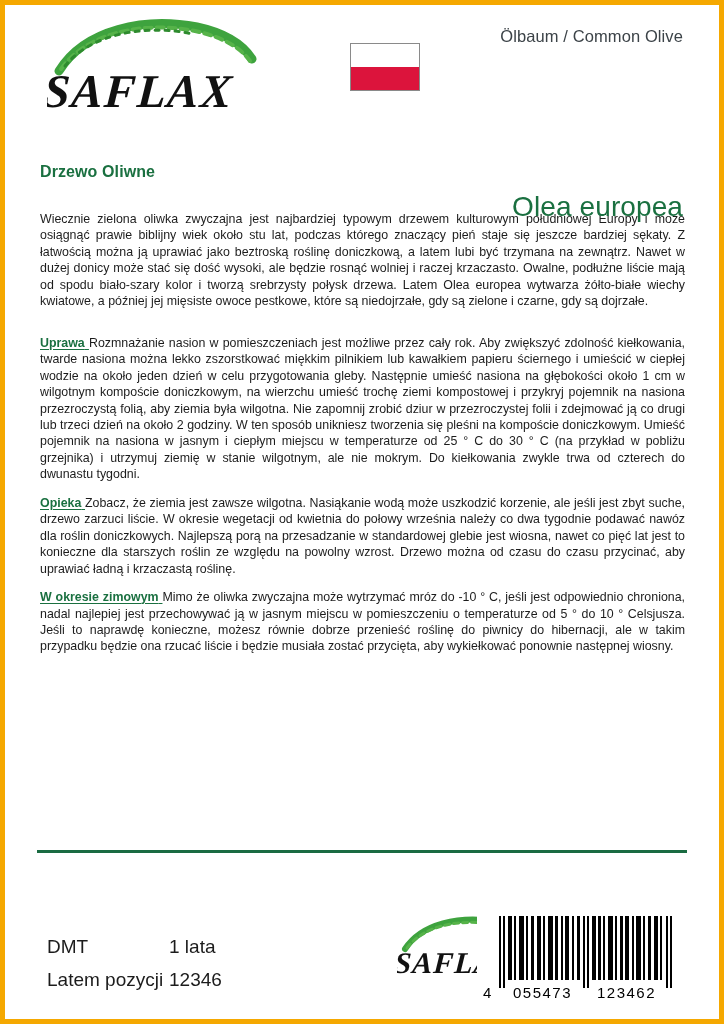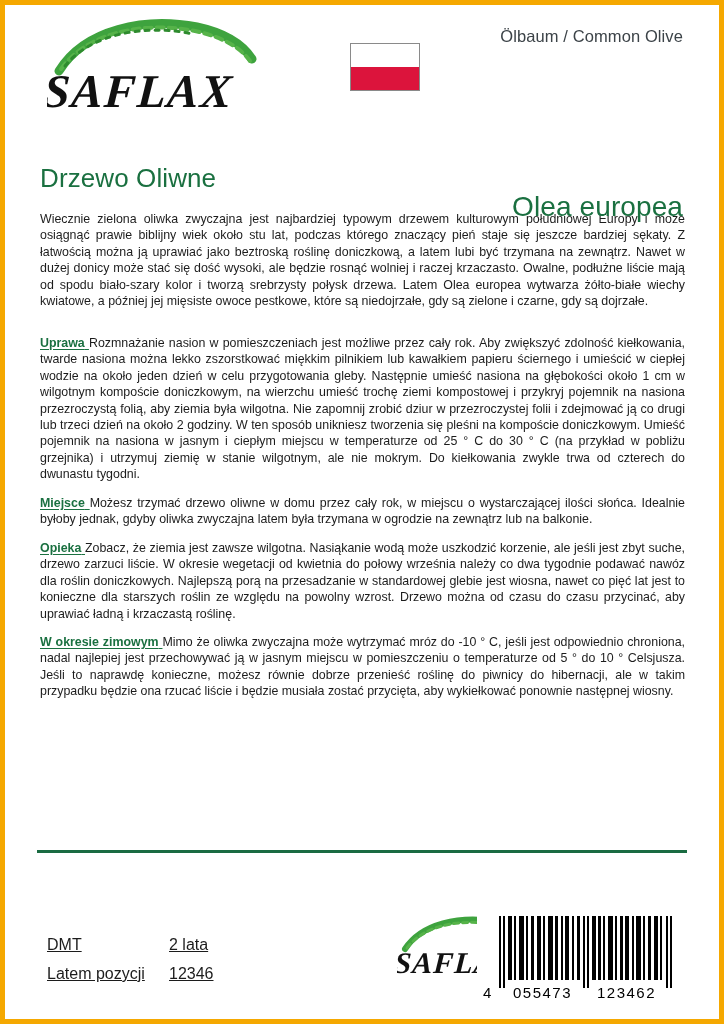--- a/index.html
+++ b/index.html
@@ -67,22 +67,22 @@
 
   
   .title-block {
     position: relative;
     height: 68px;
   }
   .common-name {
     position: absolute;
     left: 3px;
     top: 40px;
-    font-size: 26px;
-    font-weight: normal;
+    font-size: 16px;
+    font-weight: bold;
     color: #1A7040;
     letter-spacing: 0.1px;
   }
   .latin-name {
     position: absolute;
     right: 4px;
     top: 68px;
     font-size: 28px;
     color: #1A7040;
     letter-spacing: 0.1px;
@@ -126,23 +126,22 @@
     position: absolute;
     left: 32px;
     right: 32px;
     top: 905px;
     height: 90px;
   }
   .meta {
     position: absolute;
     left: 10px;
     top: 26px;
-    font-size: 16px;
+    font-size: 19px;
     color: #1c1c1c;
-    text-decoration: underline;
   }
   .meta-row {
     display: flex;
     align-items: baseline;
     margin-bottom: 11px;
   }
   .meta-label { width: 122px; }
   .meta-value { }
 
   .footer-logo {
@@ -196,43 +195,40 @@
 
     <div class="content">
 
       <p class="para intro">Wiecznie zielona oliwka zwyczajna jest najbardziej typowym drzewem kulturowym południowej Europy i może osiągnąć prawie biblijny wiek około stu lat, podczas którego znaczący pień staje się jeszcze bardziej sękaty. Z łatwością można ją uprawiać jako beztroską roślinę doniczkową, a latem lubi być trzymana na zewnątrz. Nawet w dużej donicy może stać się dość wysoki, ale będzie rosnąć wolniej i raczej krzaczasto. Owalne, podłużne liście mają od spodu biało-szary kolor i tworzą srebrzysty połysk drzewa. Latem Olea europea wytwarza żółto-białe wiechy kwiatowe, a później jej mięsiste owoce pestkowe, które są niedojrzałe, gdy są zielone i czarne, gdy są dojrzałe.</p>
 
 
       <p class="para tight">
         <span class="sec-head">Uprawa</span><span>Rozmnażanie nasion w pomieszczeniach jest możliwe przez cały rok. Aby zwiększyć zdolność kiełkowania, twarde nasiona można lekko zszorstkować miękkim pilnikiem lub kawałkiem papieru ściernego i umieścić w ciepłej wodzie na około jeden dzień w celu przygotowania gleby. Następnie umieść nasiona na głębokości około 1 cm w wilgotnym kompoście doniczkowym, na wierzchu umieść trochę ziemi kompostowej i przykryj pojemnik na nasiona przezroczystą folią, aby ziemia była wilgotna. Nie zapomnij zrobić dziur w przezroczystej folii i zdejmować ją co drugi lub trzeci dzień na około 2 godziny. W ten sposób unikniesz tworzenia się pleśni na kompoście doniczkowym. Umieść pojemnik na nasiona w jasnym i ciepłym miejscu w temperaturze od 25 ° C do 30 ° C (na przykład w pobliżu grzejnika) i utrzymuj ziemię w stanie wilgotnym, ale nie mokrym. Do kiełkowania zwykle trwa od czterech do dwunastu tygodni.</span>
       </p>
 
-      <p class="para tight">
-        <span class="sec-head">Miejsce</span><span>Możesz trzymać drzewo oliwne w domu przez cały rok, w miejscu o wystarczającej ilości słońca. Idealnie byłoby jednak, gdyby oliwka zwyczajna latem była trzymana w ogrodzie na zewnątrz lub na balkonie.</span>
-      </p>
 
       <p class="para tight">
         <span class="sec-head">Opieka</span><span>Zobacz, że ziemia jest zawsze wilgotna. Nasiąkanie wodą może uszkodzić korzenie, ale jeśli jest zbyt suche, drzewo zarzuci liście. W okresie wegetacji od kwietnia do połowy września należy co dwa tygodnie podawać nawóz dla roślin doniczkowych. Najlepszą porą na przesadzanie w standardowej glebie jest wiosna, nawet co pięć lat jest to konieczne dla starszych roślin ze względu na powolny wzrost. Drzewo można od czasu do czasu przycinać, aby uprawiać ładną i krzaczastą roślinę.</span>
       </p>
 
       <p class="para tight">
         <span class="sec-head">W okresie zimowym</span><span>Mimo że oliwka zwyczajna może wytrzymać mróz do -10 ° C, jeśli jest odpowiednio chroniona, nadal najlepiej jest przechowywać ją w jasnym miejscu w pomieszczeniu o temperaturze od 5 ° do 10 ° Celsjusza. Jeśli to naprawdę konieczne, możesz równie dobrze przenieść roślinę do piwnicy do hibernacji, ale w takim przypadku będzie ona rzucać liście i będzie musiała zostać przycięta, aby wykiełkować ponownie następnej wiosny.</span>
       </p>
 
     </div>
   </div>
 
   <div class="divider"></div>
 
   <div class="footer">
 
     <div class="meta">
       <div class="meta-row">
         <span class="meta-label">DMT</span>
-        <span class="meta-value">2 lata</span>
+        <span class="meta-value">1 lata</span>
       </div>
       <div class="meta-row">
         <span class="meta-label">Latem pozycji</span>
         <span class="meta-value">12346</span>
       </div>
     </div>
 
     <div class="footer-logo">
       <svg viewBox="0 0 138 62" width="138" height="62" xmlns="http://www.w3.org/2000/svg">
         <g>

